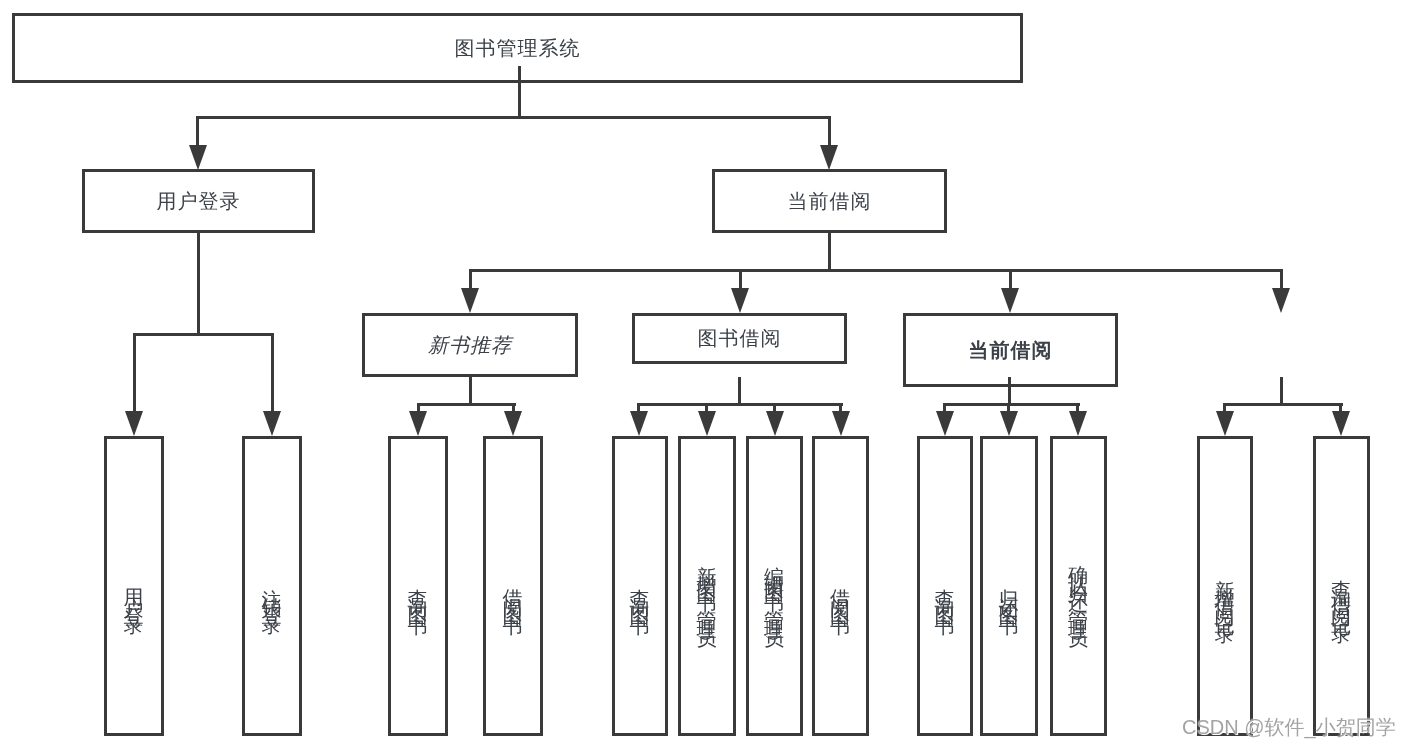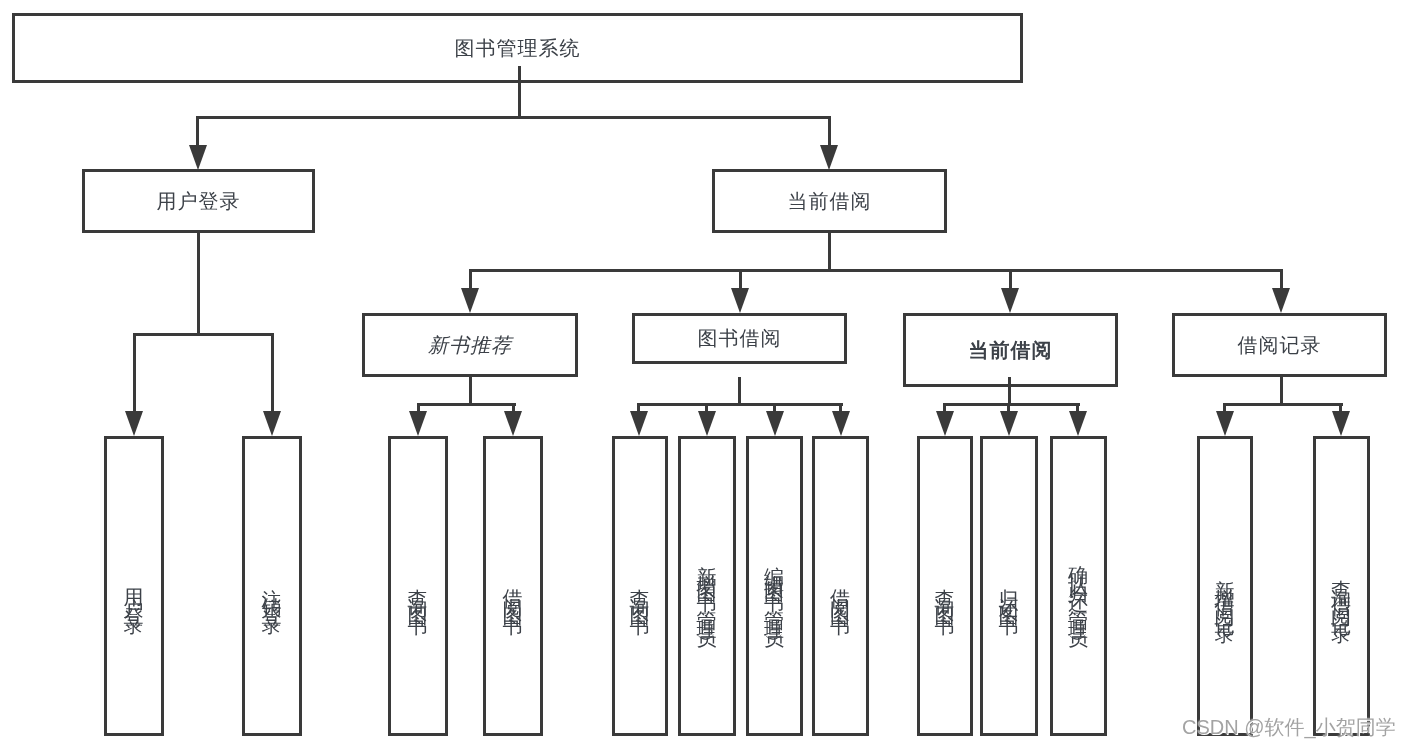--- a/index.html
+++ b/index.html
@@ -96,23 +96,20 @@
   </div>
 
   <div class="nbox" style="left:632px; top:313px; width:215px; height:51px;">
     <span>图书借阅</span>
   </div>
 
   <div class="nbox" style="left:903px; top:313px; width:215px; height:74px;font-weight:bold;">
     <span>当前借阅</span>
   </div>
 
-  <div class="nbox" style="left:1172px; top:313px; width:215px; height:64px;">
-    <span>借阅记录</span>
-  </div>
 
   <div class="leaf" style="left:104px; width:60px;">
     <span>用户登录</span>
   </div>
   <div class="leaf" style="left:242px; width:60px;">
     <span>注销登录</span>
   </div>
 
   <div class="leaf" style="left:388px; width:60px;">
     <span>查询图书</span>

